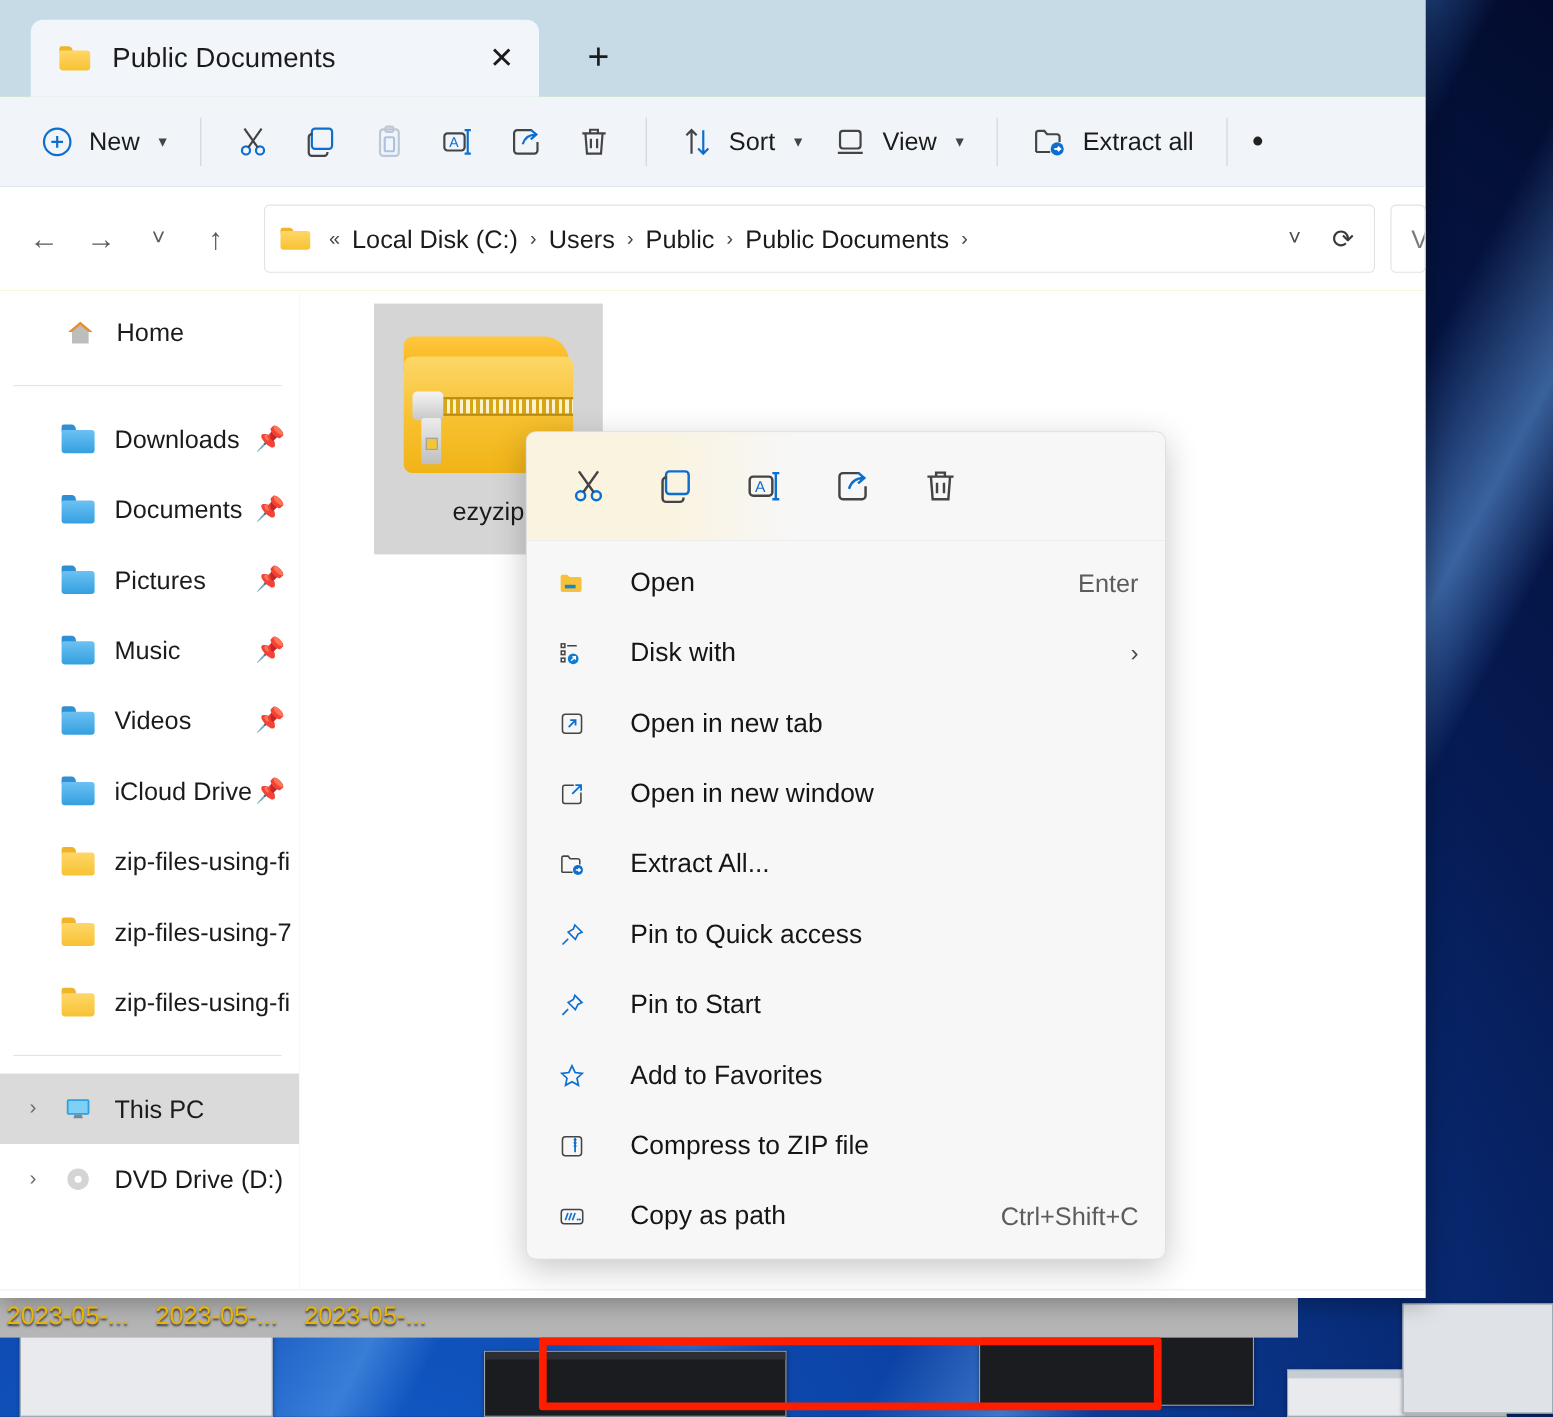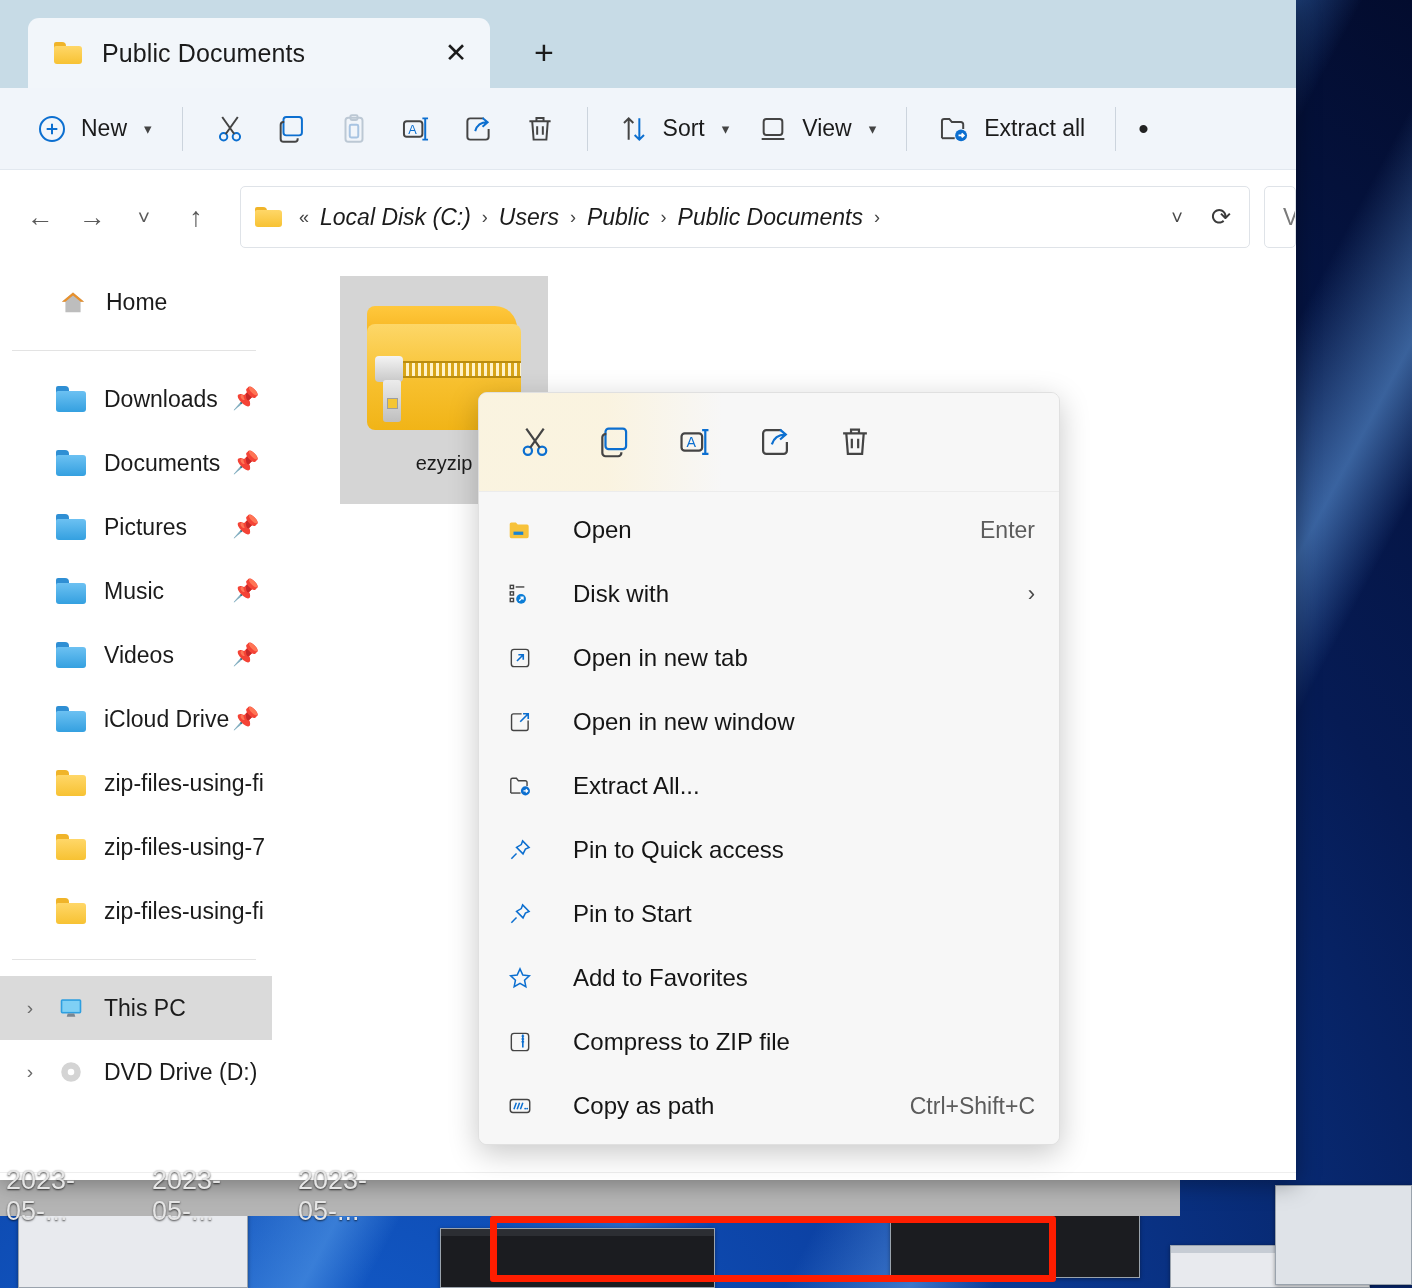--- a/index.html
+++ b/index.html
@@ -98,21 +98,21 @@
     color: #5a5a5a; font-size: 27px; border-radius: 5px; flex: 0 0 auto;
   }
   .addrbar {
     flex: 0 0 auto; width: 1010px; height: 62px;
     margin-left: 18px;
     border: 1px solid #dfe3e8; border-radius: 5px;
     background: #fff; display: flex; align-items: center;
     padding: 0 8px 0 14px; gap: 2px;
   }
   .addr-folder { width: 27px; height: 21px; position: relative; margin-right: 13px; flex:0 0 auto;}
-  .crumb { font-size: 23px; color: #1b1b1b; padding: 4px 7px; white-space: nowrap; font-style: italic; }
+  .crumb { font-size: 23px; color: #1b1b1b; padding: 4px 7px; white-space: nowrap; }
   .crumb-sep { font-size: 18px; color: #444; padding: 0 2px; }
   .addr-spacer { flex: 1 1 auto; }
   .addr-chev { font-size: 20px; color: #4a4a4a; padding: 0 16px; }
   .addr-refresh { font-size: 24px; color: #3a3a3a; padding: 0 10px; }
   .searchbox {
     margin-left: 14px; flex: 1 1 auto; height: 62px;
     border: 1px solid #dfe3e8; border-radius: 5px; background: #fff;
     display: flex; align-items: center; padding-left: 18px;
     font-size: 23px; color: #7a7a7a; overflow: hidden; white-space: nowrap;
   }
@@ -154,21 +154,21 @@
   .content { flex: 1 1 auto; position: relative; background: #fff; }
 
   .file-tile {
     position: absolute; left: 68px; top: 12px;
     width: 208px; height: 228px;
     background: #d5d5d5;
     display: flex; flex-direction: column; align-items: center;
     padding-top: 22px;
   }
   .file-name {
-    font-size: 20px; color: #1b1b1b; margin-top: 10px; white-space: nowrap;
+    font-size: 23px; color: #1b1b1b; margin-top: 10px; white-space: nowrap;
   }
 
   
   .zipfolder { width: 166px; height: 144px; position: relative; }
   .zf-back {
     position: absolute; left: 6px; top: 8px; width: 150px; height: 32px;
     background: linear-gradient(#ffc83d, #f5b31e);
     border-radius: 8px 22px 0 0;
   }
   .zf-front {
@@ -264,21 +264,21 @@
   <div class="thumb dark" style="left:890px; top:1208px; width:250px; height:70px;">
       <div class="bar"></div>
     </div>
   <div class="thumb" style="left:1170px; top:1245px; width:200px; height:43px;">
       <div class="bar"></div>
     </div>
   <div class="thumb" style="left:1275px; top:1185px; width:137px; height:100px; background:#dfe3e8;"></div>
 </div>
 
 <div style="position:absolute; left:0; top:1180px; width:1180px; height:36px; background:#b5b5b5;"></div>
-<div style="position:absolute; left:0; top:1176px; width:420px; height:40px; display:flex; align-items:center; gap:24px; padding-left:6px; font-size:27px; color:#e5e5e5; text-shadow:0 1px 2px rgba(0,0,0,.7); z-index:5;">
+<div style="position:absolute; left:0; top:1176px; width:420px; height:40px; display:flex; align-items:center; gap:24px; padding-left:6px; font-size:23px; color:#eab308; text-shadow:0 1px 2px rgba(0,0,0,.7); z-index:5;">
   <span>2023-05-...</span>
   <span>2023-05-...</span>
   <span>2023-05-...</span>
 </div>
 
 <div id="explorer">
 
   <div class="titlebar">
     <div class="tab">
       <span class="tab-folder">

